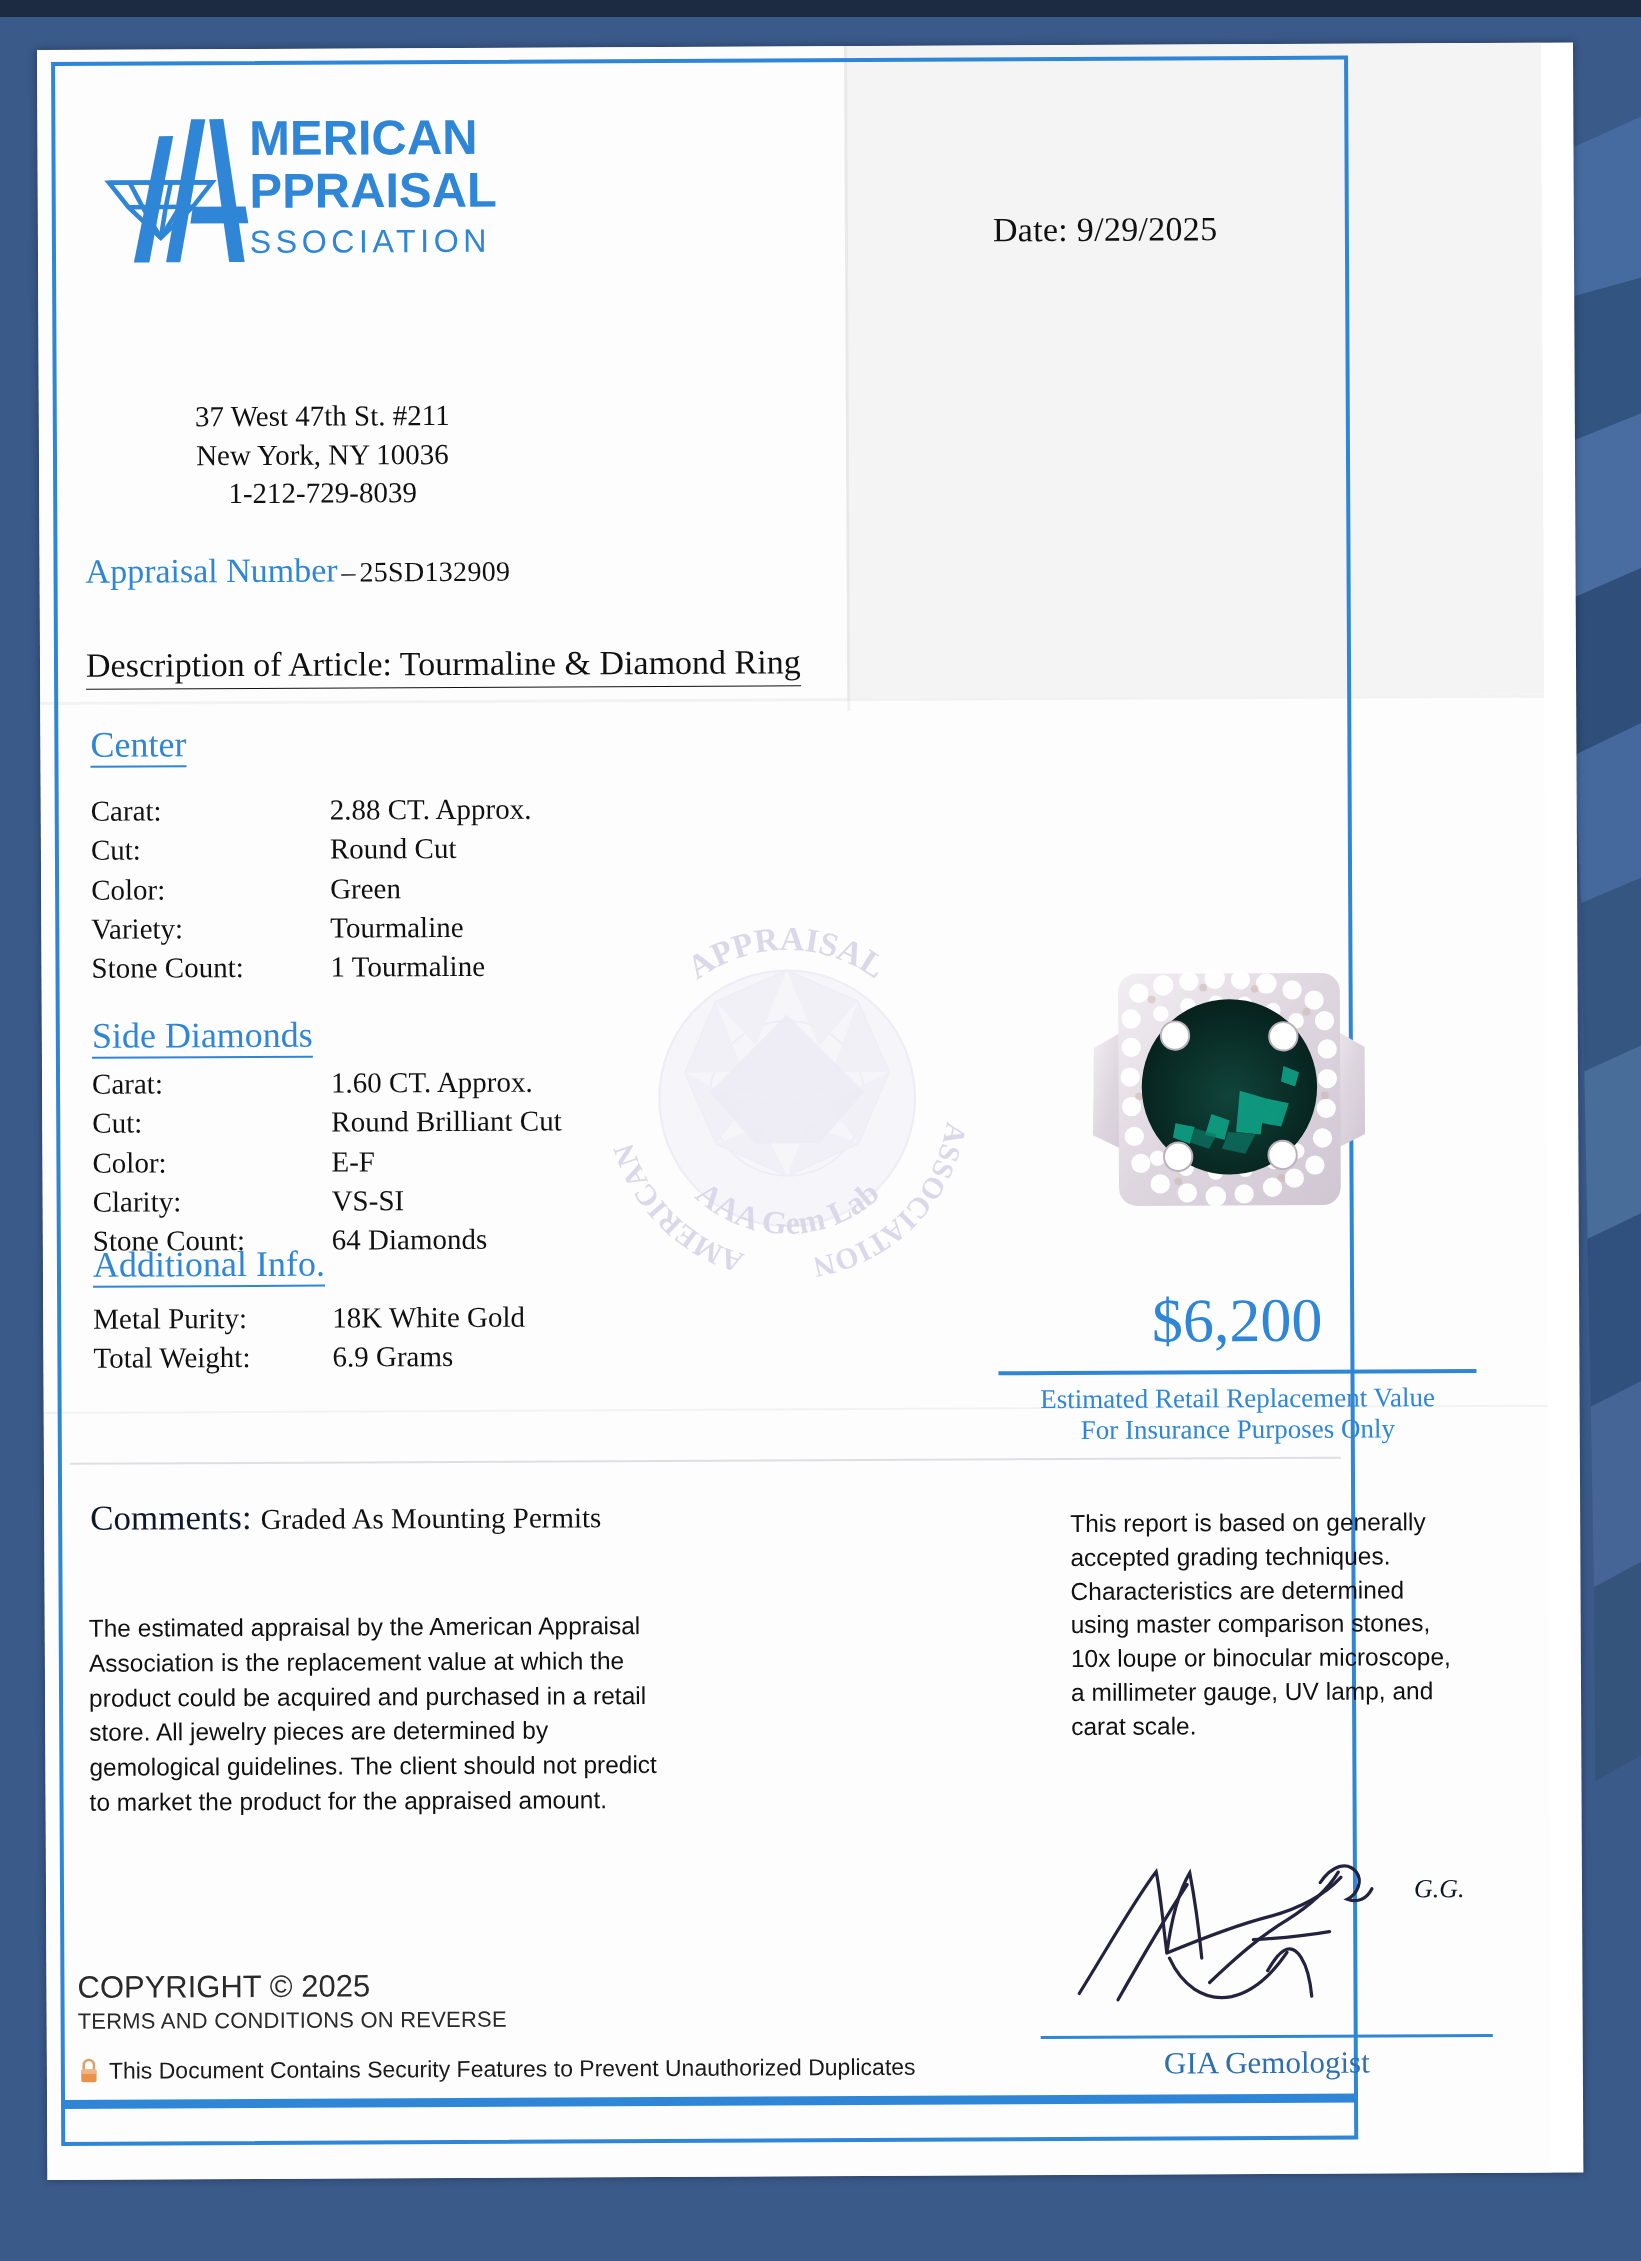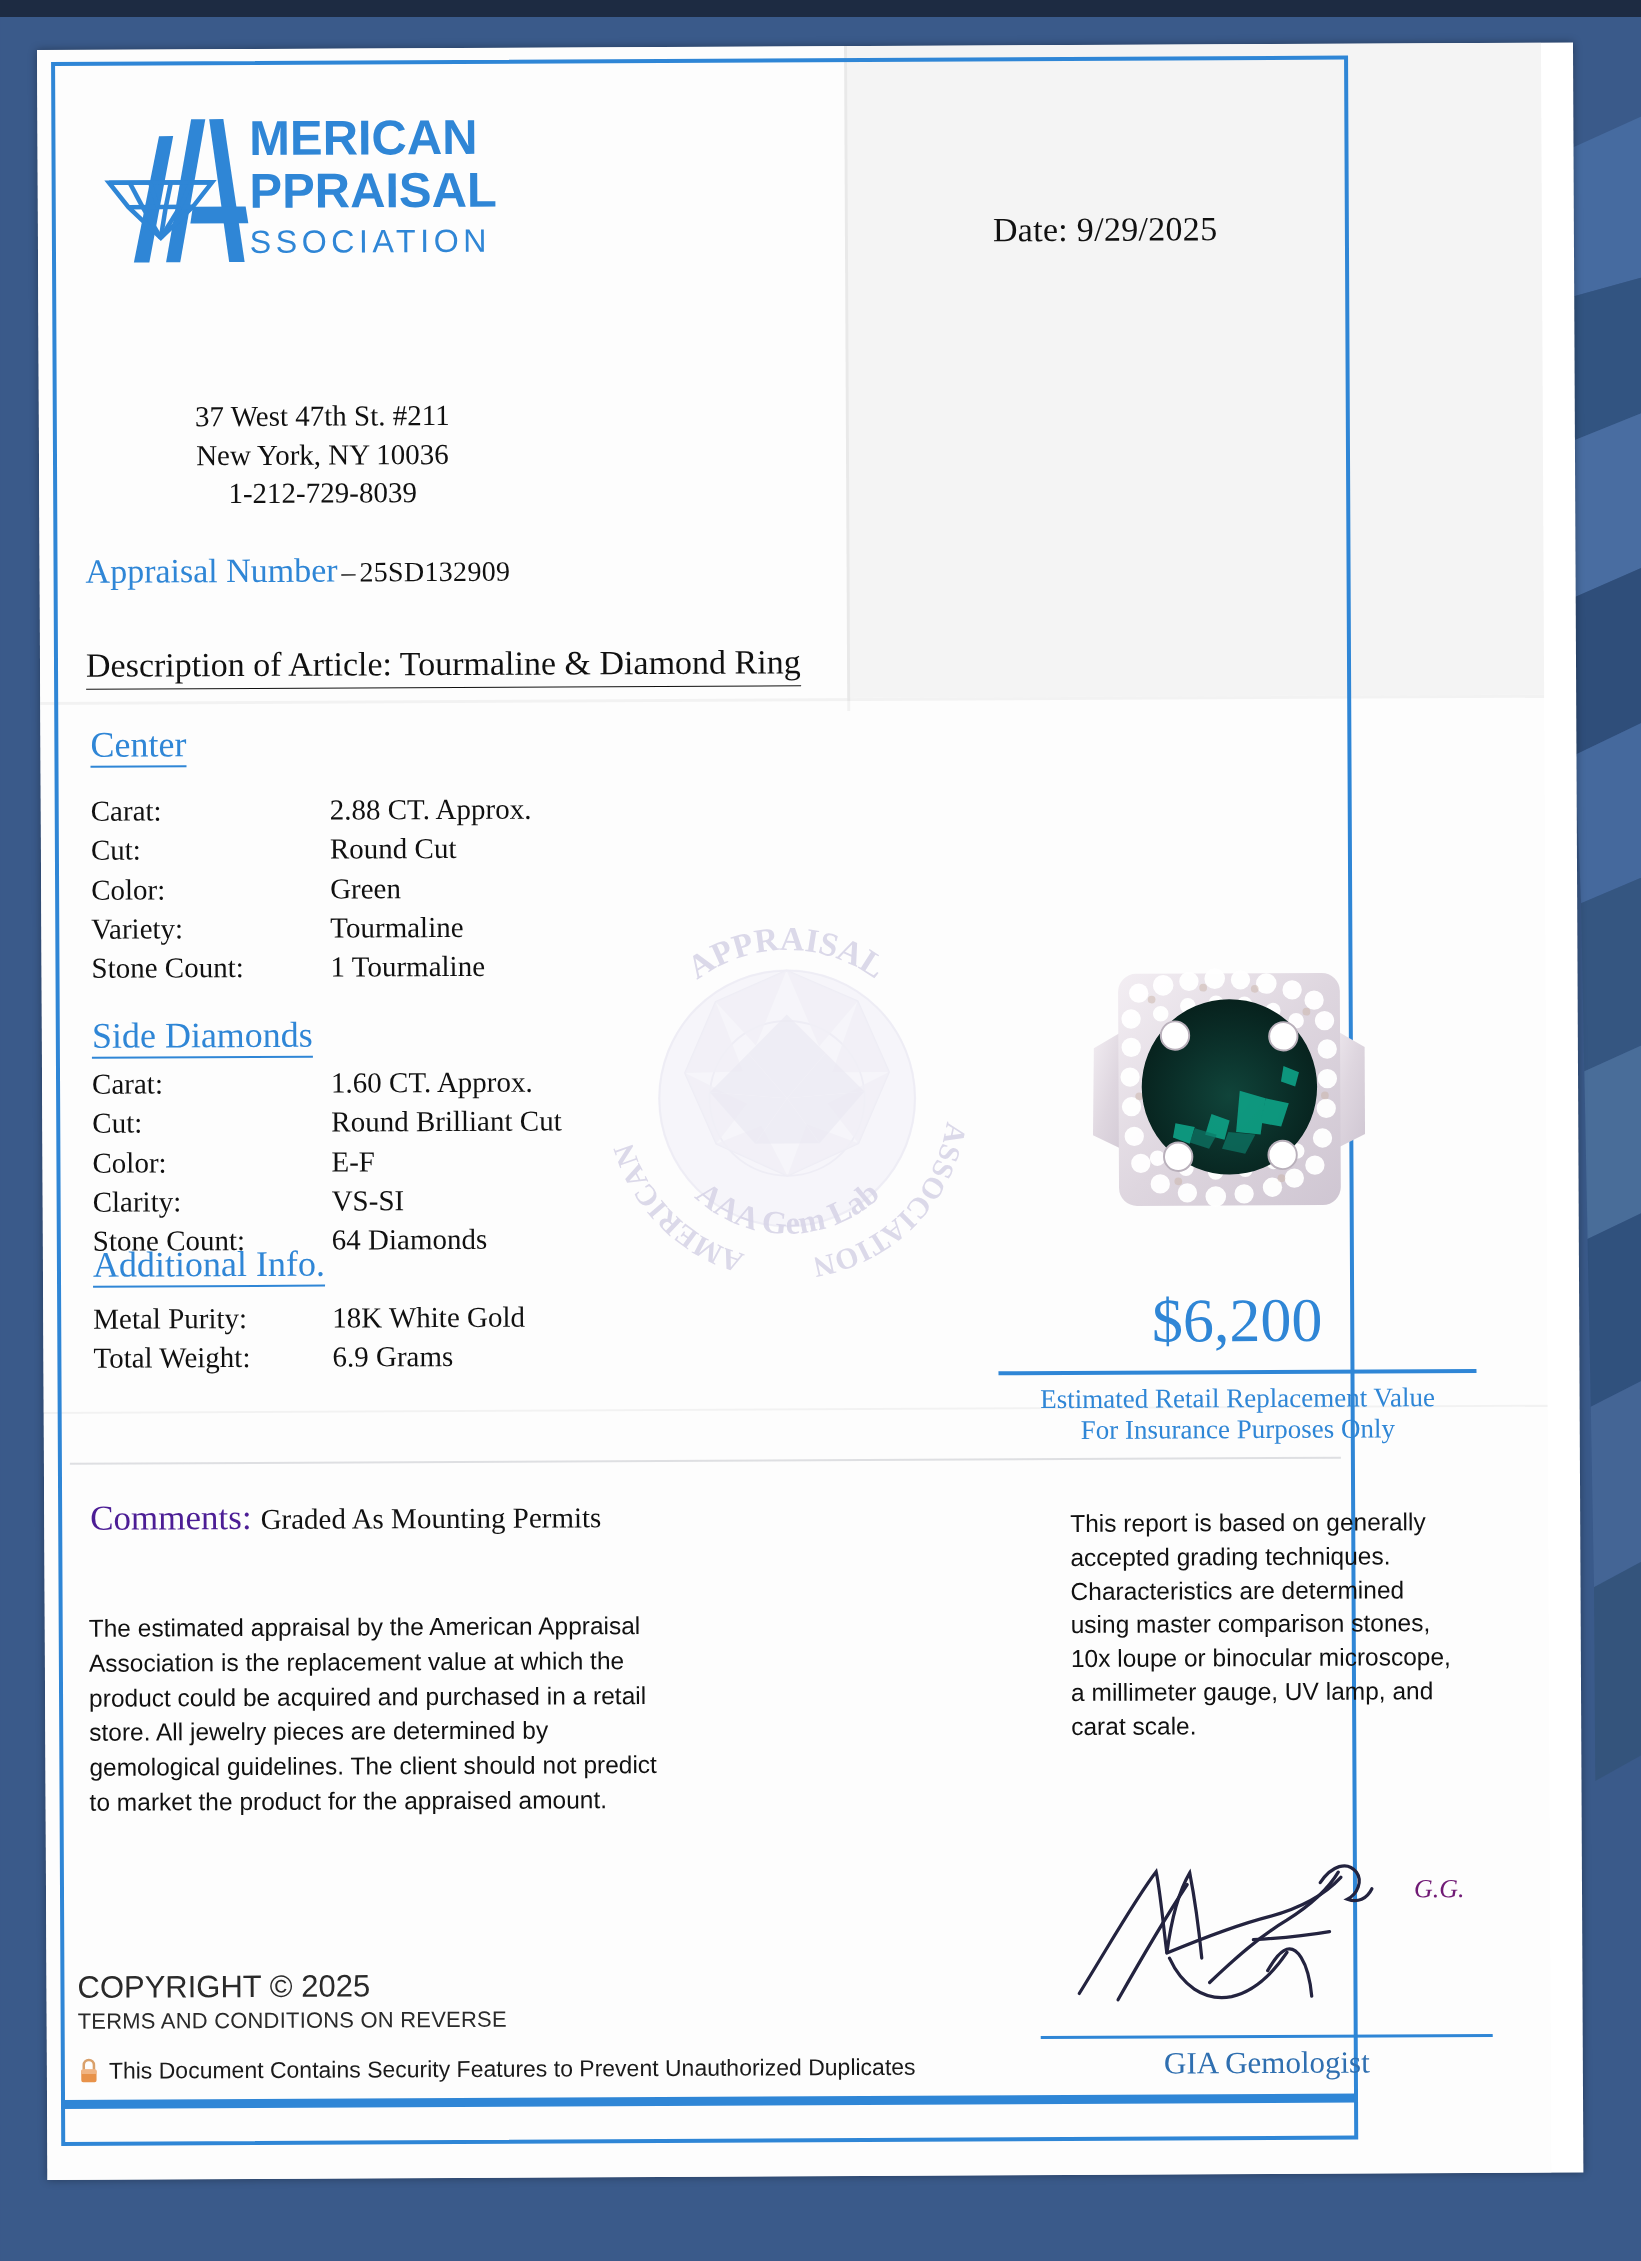--- a/index.html
+++ b/index.html
@@ -241,21 +241,21 @@
     background: rgba(60,70,90,0.16);
   }
 
   
   #comments-row {
     position: absolute;
     left: 46px;
     top: 1449px;
     white-space: nowrap;
   }
-  #comments-label { font-size: 35px; color: #4c1d95; }
+  #comments-label { font-size: 35px; color: #0f172a; }
   #comments-value { font-size: 29px; color: #111; margin-left: 9px; }
 
   #disclaimer-text {
     position: absolute;
     left: 44px;
     top: 1562px;
     width: 568px;
     font-family: "Liberation Sans", sans-serif;
     font-size: 24.5px;
     line-height: 1.42;
@@ -281,21 +281,21 @@
     top: 1800px;
     width: 452px;
     height: 168px;
   }
   #signature-gg {
     position: absolute;
     left: 374px;
     top: 31px;
     font-size: 26px;
     font-style: italic;
-    color: #701a75;
+    color: #0f172a;
     font-family: "Liberation Serif", serif;
   }
   #signature-rule {
     position: absolute;
     left: 994px;
     top: 1991px;
     width: 452px;
     height: 2.6px;
     background: #2f86d6;
   }

